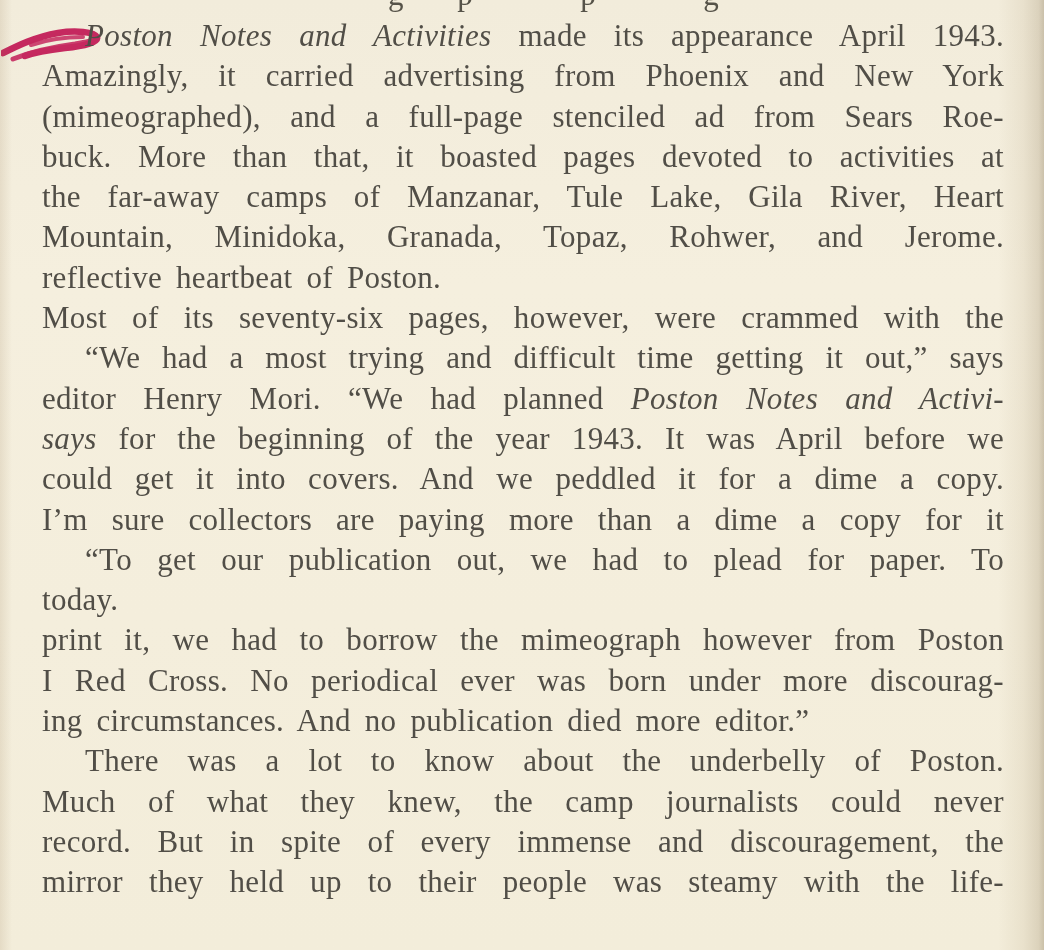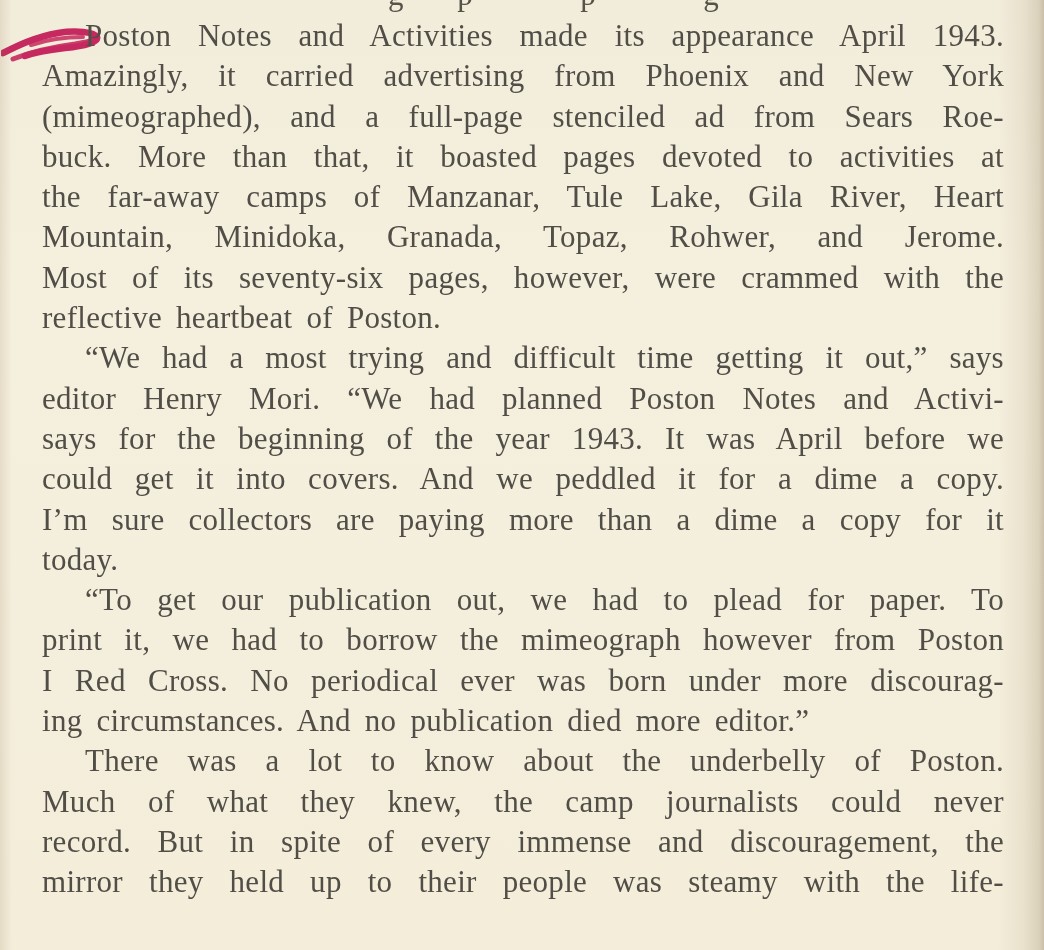--- a/index.html
+++ b/index.html
@@ -48,21 +48,21 @@
     letter-spacing:0.3px;
     text-align:justify;
     text-align-last:justify;
     white-space:normal;
   }
   .line.last{
     text-align-last:left;
     word-spacing:6px;
   }
   .line.indent{text-indent:43px;}
-  .it{}
+  .it{font-style:italic;}
 </style>
 </head>
 <body>
 
 <div class="page">
 
   <div class="top-fragment"><span>g p  p  g</span></div>
 
   <svg class="checkmark" width="104" height="46" viewBox="0 0 104 46">
     <g fill="none" stroke="#c5295f" stroke-linecap="round">
@@ -72,29 +72,29 @@
     </g>
   </svg>
 
   <div class="text-block">
       <div class="line indent"><span class="it">Poston Notes and Activities</span><span> made its appearance April 1943.</span></div>
       <div class="line"><span>Amazingly, it carried advertising from Phoenix and New York</span></div>
       <div class="line"><span>(mimeographed), and a full-page stenciled ad from Sears Roe-</span></div>
       <div class="line"><span>buck. More than that, it boasted pages devoted to activities at</span></div>
       <div class="line"><span>the far-away camps of Manzanar, Tule Lake, Gila River, Heart</span></div>
       <div class="line"><span>Mountain, Minidoka, Granada, Topaz, Rohwer, and Jerome.</span></div>
+      <div class="line last"><span>reflective heartbeat of Poston.</span></div>
       <div class="line"><span>Most of its seventy-six pages, however, were crammed with the</span></div>
-      <div class="line last"><span>reflective heartbeat of Poston.</span></div>
       <div class="line indent"><span>“We had a most trying and difficult time getting it out,” says</span></div>
       <div class="line"><span>editor Henry Mori. “We had planned </span><span class="it">Poston Notes and Activi-</span></div>
       <div class="line"><span class="it">says</span><span> for the beginning of the year 1943. It was April before we</span></div>
       <div class="line"><span>could get it into covers. And we peddled it for a dime a copy.</span></div>
       <div class="line"><span>I’m sure collectors are paying more than a dime a copy for it</span></div>
+      <div class="line indent"><span>“To get our publication out, we had to plead for paper. To</span></div>
       <div class="line last"><span>today.</span></div>
-      <div class="line indent"><span>“To get our publication out, we had to plead for paper. To</span></div>
       <div class="line"><span>print it, we had to borrow the mimeograph however from Poston</span></div>
       <div class="line"><span>I Red Cross. No periodical ever was born under more discourag-</span></div>
       <div class="line last"><span>ing circumstances. And no publication died more editor.”</span></div>
       <div class="line indent"><span>There was a lot to know about the underbelly of Poston.</span></div>
       <div class="line"><span>Much of what they knew, the camp journalists could never</span></div>
       <div class="line"><span>record. But in spite of every immense and discouragement, the</span></div>
       <div class="line"><span>mirror they held up to their people was steamy with the life-</span></div>
     </div>
 
   <div class="edge-shade-left"></div>

